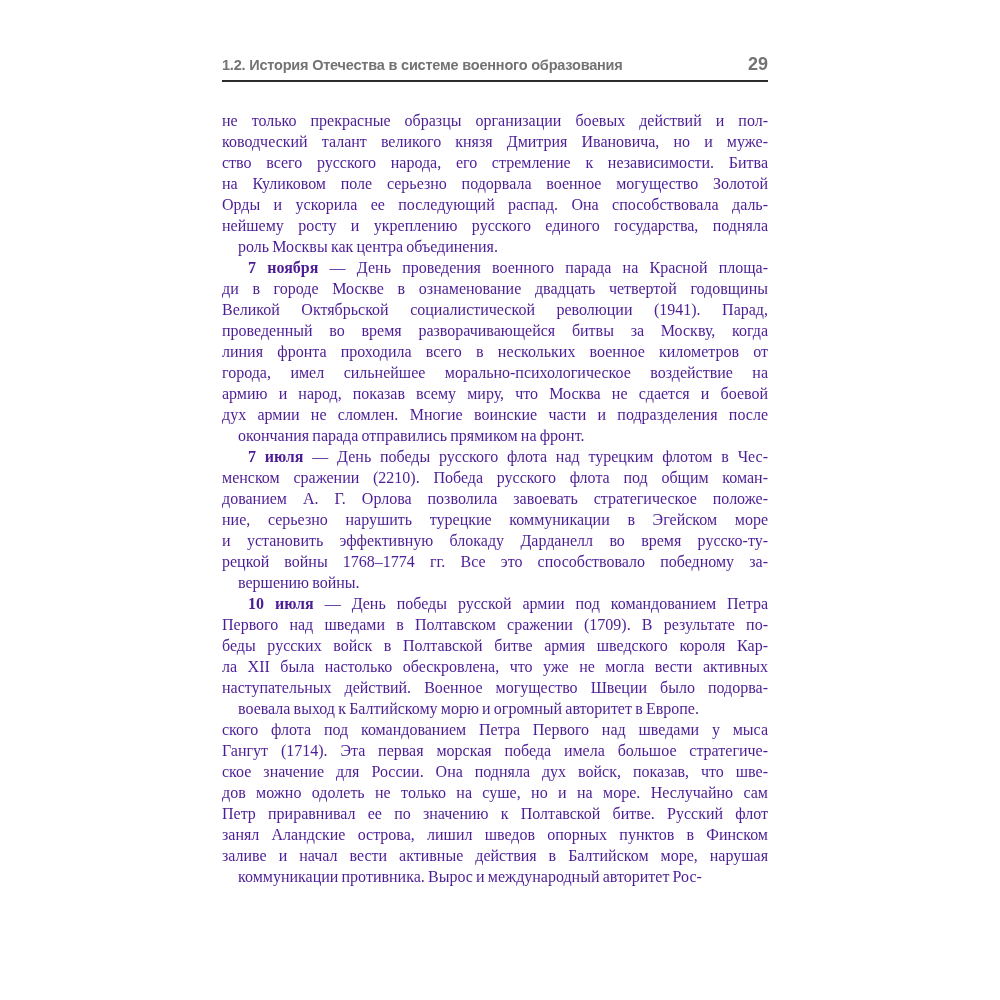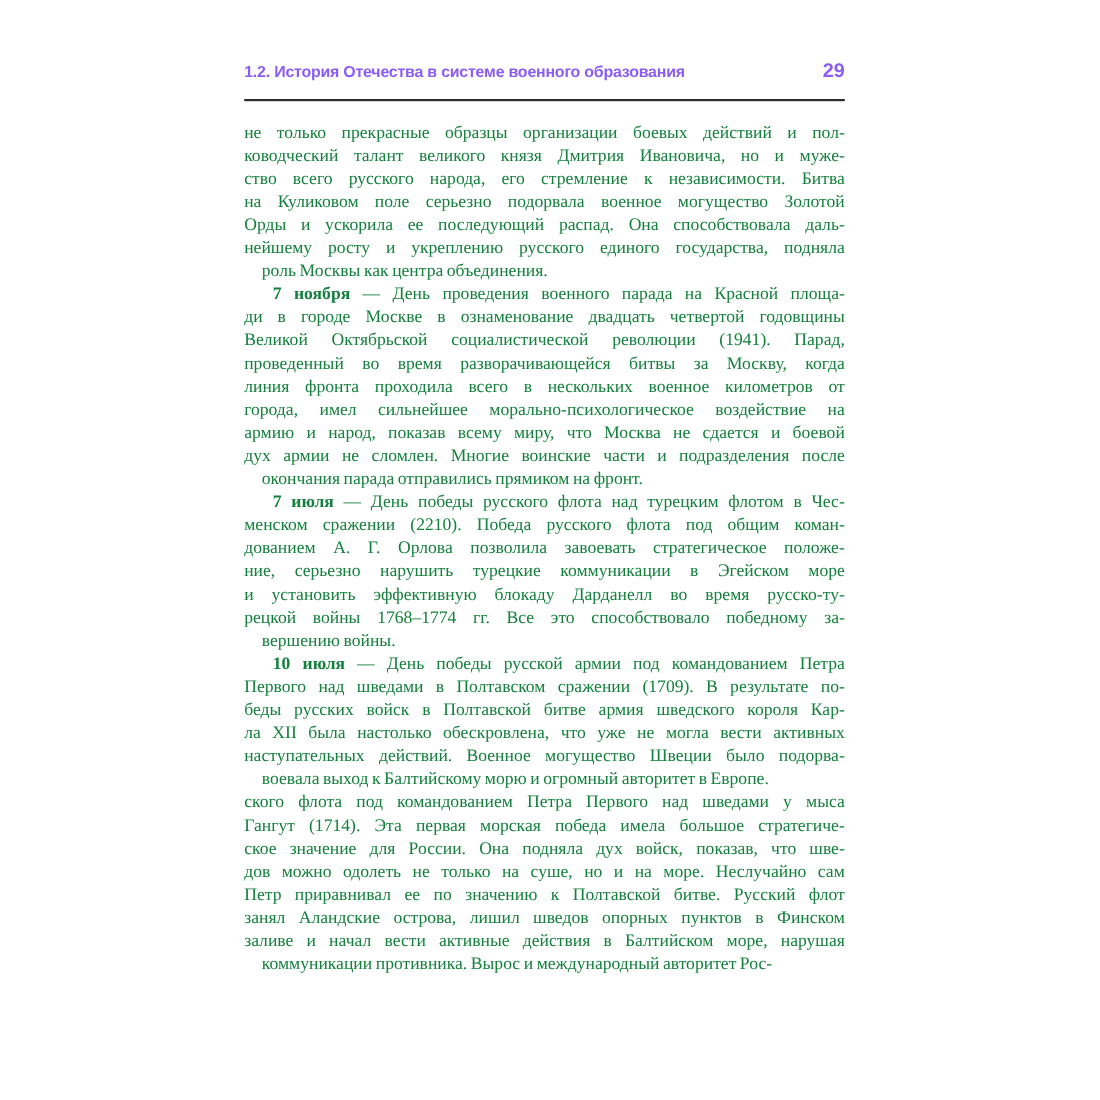--- a/index.html
+++ b/index.html
@@ -12,41 +12,41 @@
   }
   .header-row {
     position: absolute;
     left: 222px;
     top: 54px;
     width: 546px;
     display: flex;
     justify-content: space-between;
     align-items: baseline;
     border-bottom: 2px solid #2d2d2d;
-    padding-bottom: 15px;
+    padding-bottom: 5px;
     font-family: "Liberation Sans", sans-serif;
     font-weight: 700;
-    color: #8b5cf6;
+    color: #737373;
   }
   .header-title {
     font-size: 14.5px;
     letter-spacing: -0.2px;
   }
   .header-num {
     font-size: 18px;
     text-align: right;
   }
   .body-text {
     position: absolute;
     left: 222px;
     top: 110px;
     width: 546px;
     font-family: "Liberation Serif", serif;
     font-size: 16px;
-    color: #15803d;
+    color: #4c1d95;
     word-spacing: -0.8px;
   }
   .paragraph { margin: 0; }
   .line {
     line-height: 21px;
     text-align: justify;
     text-align-last: justify;
     white-space: normal;
   }
   .line.last { text-align-last: left; margin-left: 16px; }

